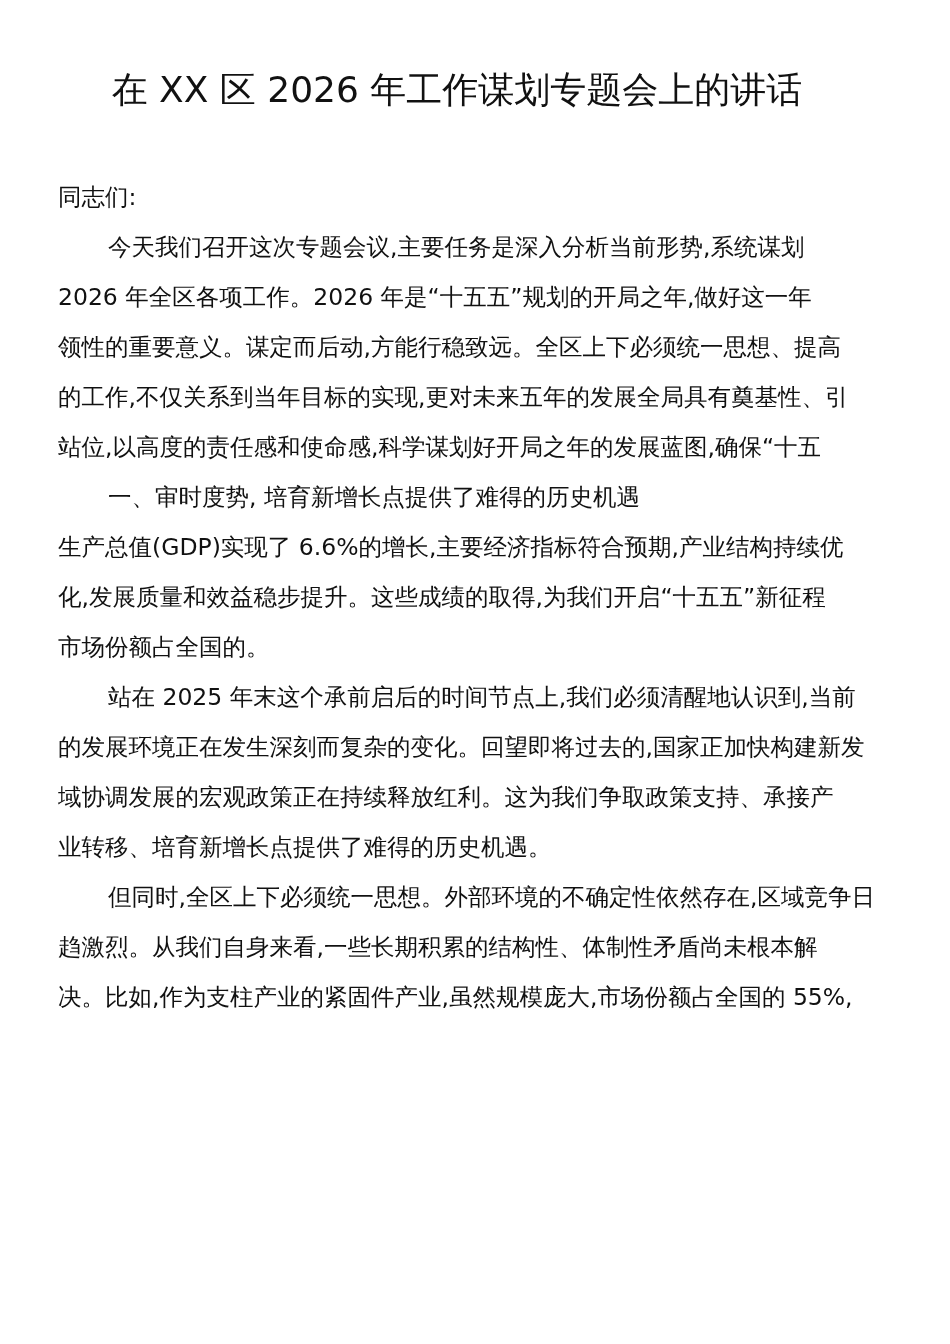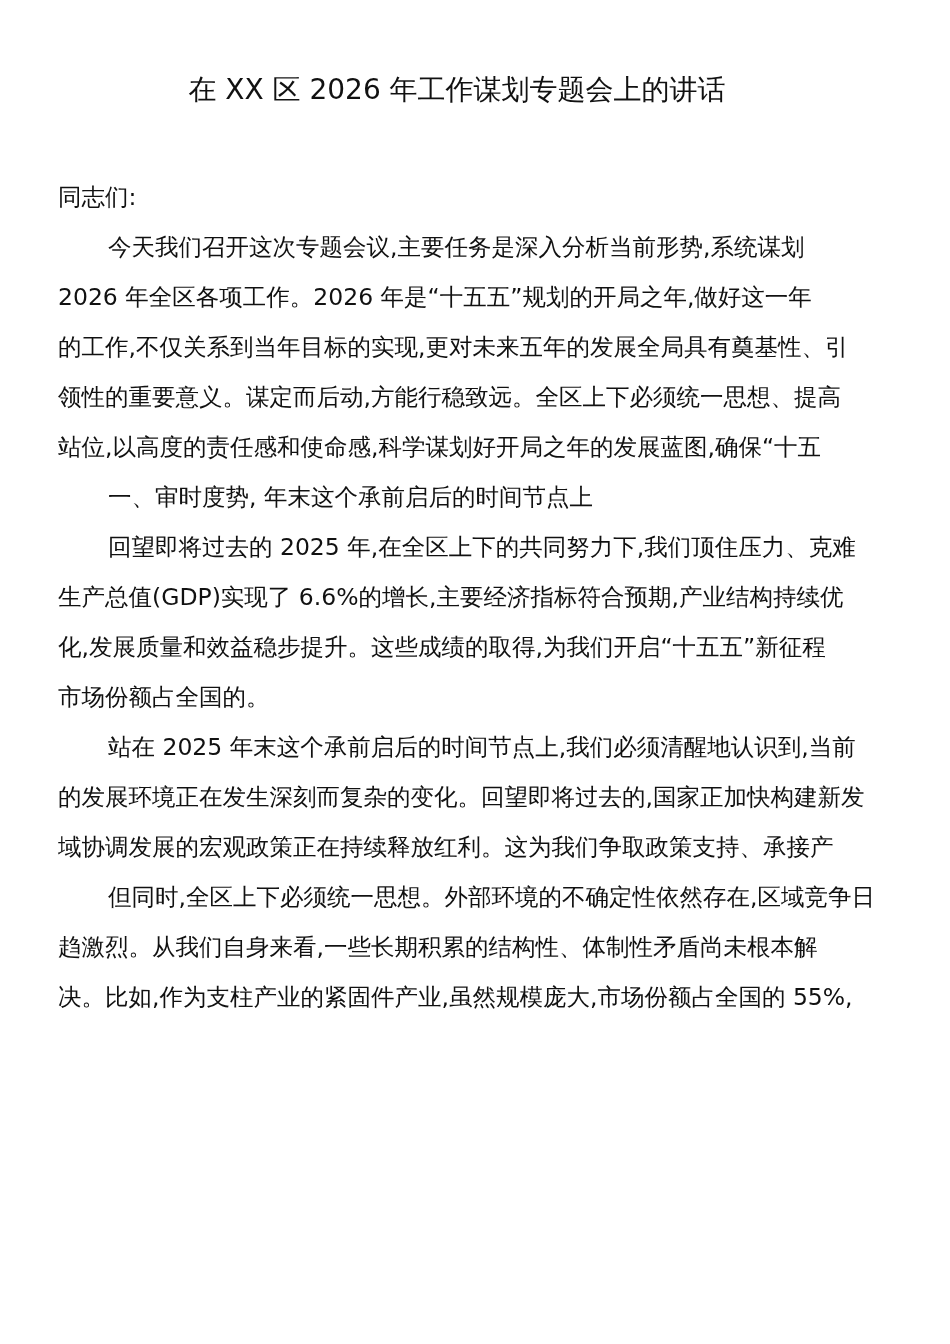--- a/index.html
+++ b/index.html
@@ -1,39 +1,39 @@
 <!DOCTYPE html>
 <html><head>
 <meta charset="utf-8">
 <style>
   html, body { margin: 0; padding: 0; background: #ffffff; }
   body { width: 950px; height: 1344px; overflow: hidden; position: relative;
          font-family: "DejaVu Sans", sans-serif; color: #111111; }
   .title { position: absolute; left: 0; top: 66px; width: 914px; text-align: center;
-           font-size: 28px; line-height: 48px; letter-spacing: 0; }
+           font-size: 36px; line-height: 48px; letter-spacing: 0; }
   .body { position: absolute; left: 58px; top: 172px; width: 840px; }
   .line { font-size: 23.5px; line-height: 50px; height: 50px; white-space: nowrap; }
   .indent { padding-left: 50px; }
 </style>
 </head>
 <body>
 
 <div class="title">在 XX 区 2026 年工作谋划专题会上的讲话</div>
 
 <div class="body">
   <div class="line">同志们:</div>
   <div class="line indent">今天我们召开这次专题会议,主要任务是深入分析当前形势,系统谋划</div>
   <div class="line">2026 年全区各项工作。2026 年是“十五五”规划的开局之年,做好这一年</div>
+  <div class="line">领性的重要意义。谋定而后动,方能行稳致远。全区上下必须统一思想、提高</div>
   <div class="line">的工作,不仅关系到当年目标的实现,更对未来五年的发展全局具有奠基性、引</div>
-  <div class="line">领性的重要意义。谋定而后动,方能行稳致远。全区上下必须统一思想、提高</div>
   <div class="line">站位,以高度的责任感和使命感,科学谋划好开局之年的发展蓝图,确保“十五</div>
-  <div class="line indent">一、审时度势, 年末这个承前启后的时间节点上</div>
-  <div class="line indent">回望即将过去的 2025 年,在全区上下的共同努力下,我们顶住压力、克难</div>
+  <div class="line indent">一、审时度势, 培育新增长点提供了难得的历史机遇</div>
   <div class="line">生产总值(GDP)实现了 6.6%的增长,主要经济指标符合预期,产业结构持续优</div>
   <div class="line">化,发展质量和效益稳步提升。这些成绩的取得,为我们开启“十五五”新征程</div>
   <div class="line">市场份额占全国的。</div>
   <div class="line indent">站在 2025 年末这个承前启后的时间节点上,我们必须清醒地认识到,当前</div>
   <div class="line">的发展环境正在发生深刻而复杂的变化。回望即将过去的,国家正加快构建新发</div>
   <div class="line">域协调发展的宏观政策正在持续释放红利。这为我们争取政策支持、承接产</div>
+  <div class="line">业转移、培育新增长点提供了难得的历史机遇。</div>
   <div class="line indent">但同时,全区上下必须统一思想。外部环境的不确定性依然存在,区域竞争日</div>
   <div class="line">趋激烈。从我们自身来看,一些长期积累的结构性、体制性矛盾尚未根本解</div>
   <div class="line">决。比如,作为支柱产业的紧固件产业,虽然规模庞大,市场份额占全国的 55%,</div>
 </div>
 
 </body></html>

